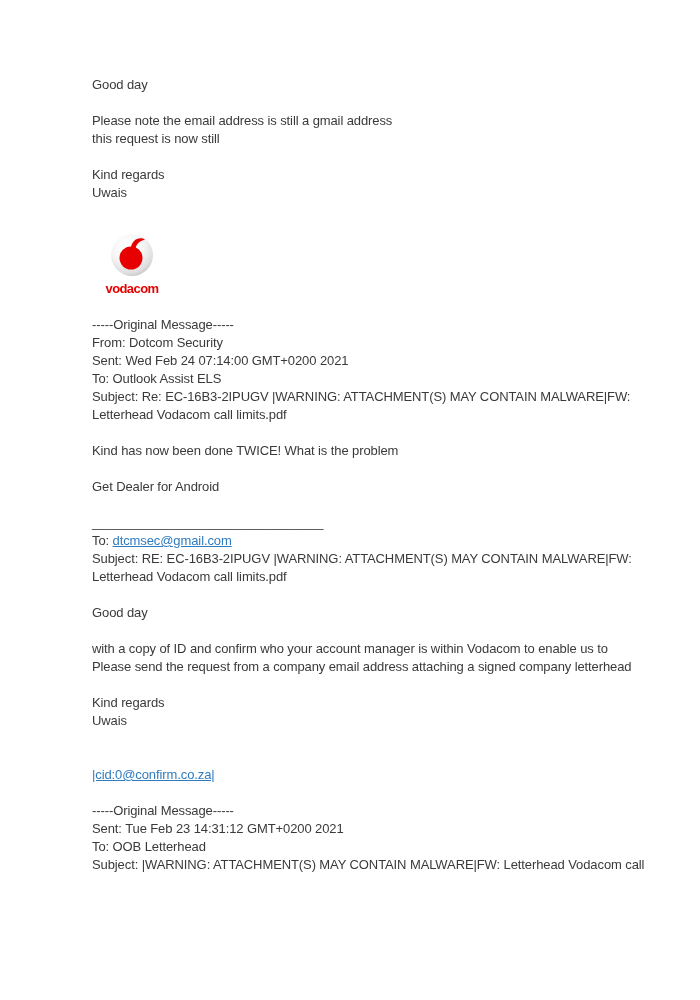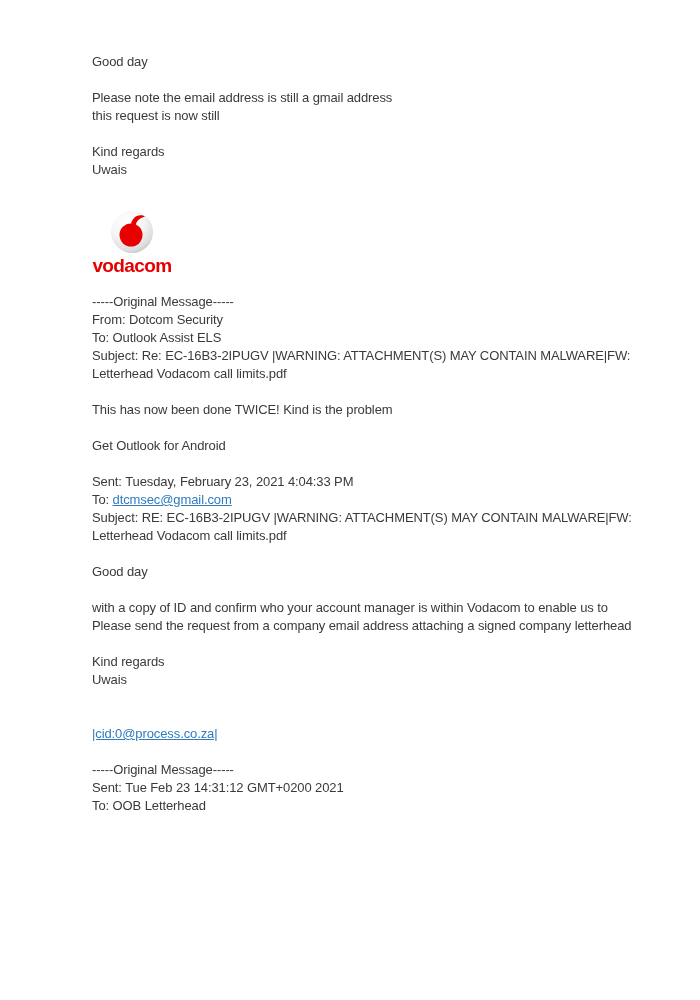--- a/index.html
+++ b/index.html
@@ -17,33 +17,33 @@
     background: var(--background);
     overflow: hidden;
     font-family: "Liberation Sans", sans-serif;
     font-size: 13px;
     color: var(--text);
     letter-spacing: -0.1px;
   }
   .content {
     position: absolute;
     left: 92px;
-    top: 53px;
+    top: 76px;
     width: 560px;
   }
   .line { line-height: 18px; white-space: nowrap; }
   .sp  { height: 18px; }
   .sp2 { height: 36px; }
   a.link { color: var(--link); text-decoration: underline; cursor: pointer; }
   .divider { letter-spacing: 0; }
   .logo-block { margin-top: 31px; margin-bottom: 17px; width: 80px; text-align: center; }
   .logo-sphere { width: 44px; height: 44px; margin: 0 auto; }
   .logo-wordmark {
     margin-top: 2px;
-    font-size: 19px;
+    font-size: 13px;
     font-weight: bold;
     letter-spacing: -0.6px;
     color: var(--vodacom-red);
     line-height: 20px;
   }
 </style>
 </head>
 <body>
 
 <div class="page">
@@ -71,43 +71,45 @@
           <circle cx="22" cy="22" r="21" fill="url(#sph)"></circle>
           <circle cx="21" cy="25" r="11.5" fill="#e60000"></circle>
           <path d="M21 14.5 C 21.5 9.5 25.5 5.2 30.5 5.2 C 32.2 5.2 33.8 5.6 35 6.4 C 29.5 7.8 25.4 11.6 25.4 17.2 L 22 19 Z" fill="#e60000"></path>
         </svg>
       </div>
       <div class="logo-wordmark">vodacom</div>
     </div>
 
     <div class="line">-----Original Message-----</div>
     <div class="line"><span>From:</span> <span>Dotcom Security</span></div>
+    <div class="line"><span>Sent:</span> <span>Wed Feb 24 07:14:00 GMT+0200 2021</span></div>
     <div class="line"><span>To:</span> <span>Outlook Assist ELS</span></div>
     <div class="line"><span>Subject:</span> <span>Re: EC-16B3-2IPUGV |WARNING: ATTACHMENT(S) MAY CONTAIN MALWARE|FW:</span></div>
     <div class="line">Letterhead Vodacom call limits.pdf</div>
     <div class="sp"></div>
-    <div class="line">This has now been done TWICE! Kind is the problem</div>
+    <div class="line">Kind has now been done TWICE! What is the problem</div>
     <div class="sp"></div>
-    <div class="line">Get Outlook for Android</div>
+    <div class="line">Get Dealer for Android</div>
     <div class="sp"></div>
 
-    <div class="line"><span>Sent:</span> <span>Tuesday, February 23, 2021 4:04:33 PM</span></div>
+    <div class="line divider">________________________________</div>
     <div class="line"><span>To:</span> <a class="link">dtcmsec@gmail.com</a></div>
     <div class="line"><span>Subject:</span> <span>RE: EC-16B3-2IPUGV |WARNING: ATTACHMENT(S) MAY CONTAIN MALWARE|FW:</span></div>
     <div class="line">Letterhead Vodacom call limits.pdf</div>
     <div class="sp"></div>
     <div class="line">Good day</div>
     <div class="sp"></div>
     <div class="line">with a copy of ID and confirm who your account manager is within Vodacom to enable us to</div>
     <div class="line">Please send the request from a company email address attaching a signed company letterhead</div>
     <div class="sp"></div>
     <div class="line">Kind regards</div>
     <div class="line">Uwais</div>
     <div class="sp2"></div>
-    <div class="line"><a class="link">|cid:0@process.co.za|</a></div>
+    <div class="line"><a class="link">|cid:0@confirm.co.za|</a></div>
     <div class="sp"></div>
 
     <div class="line">-----Original Message-----</div>
     <div class="line"><span>Sent:</span> <span>Tue Feb 23 14:31:12 GMT+0200 2021</span></div>
     <div class="line"><span>To:</span> <span>OOB Letterhead</span></div>
+    <div class="line"><span>Subject:</span> <span>|WARNING: ATTACHMENT(S) MAY CONTAIN MALWARE|FW: Letterhead Vodacom call</span></div>
 
   </div>
 </div>
 
 </body></html>

